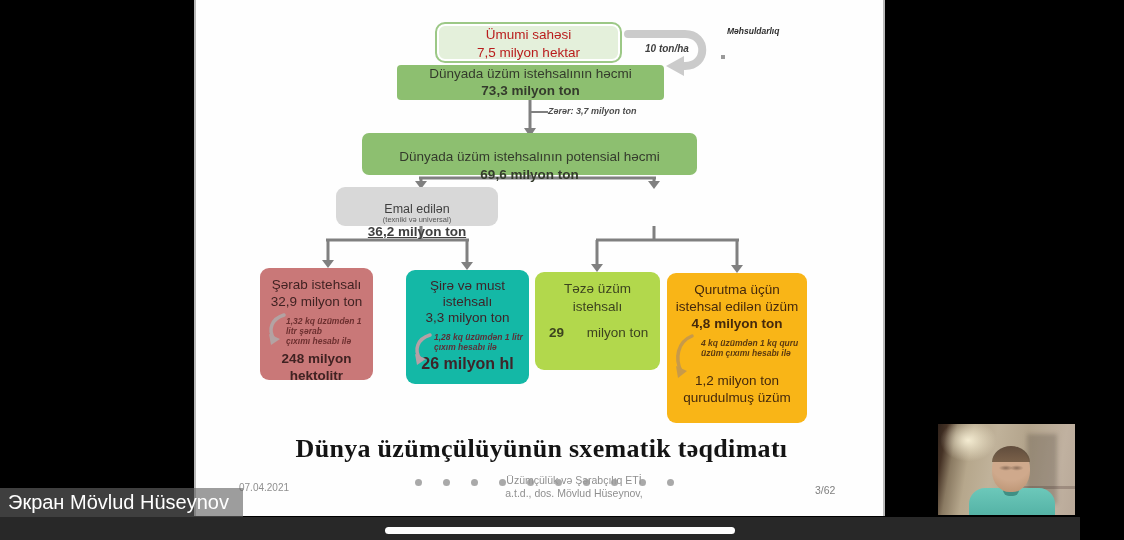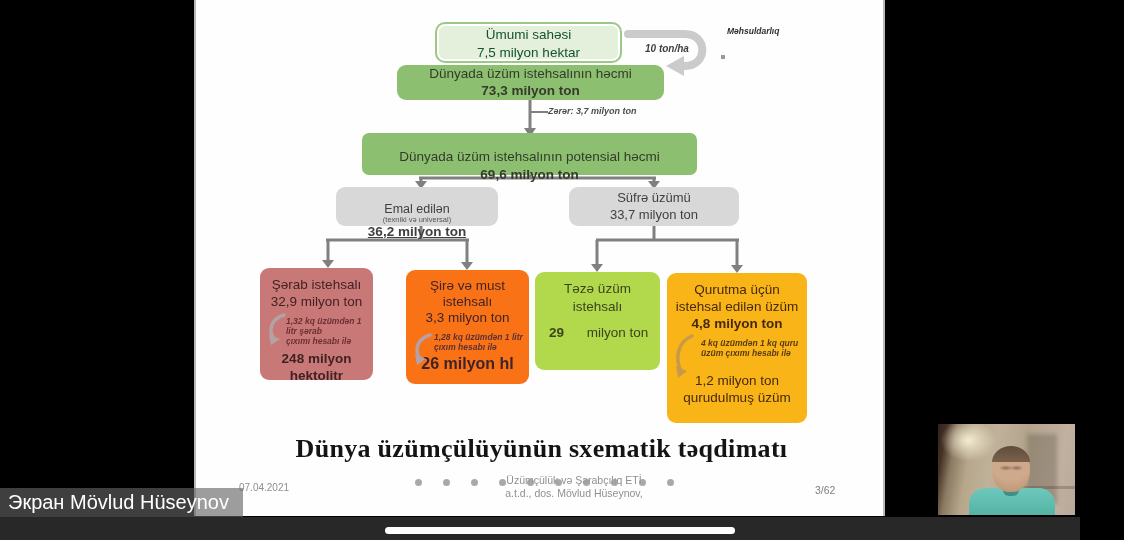--- a/index.html
+++ b/index.html
@@ -9,32 +9,32 @@
 
   
   #slide{left:194px;top:0;width:691px;height:516px;background:#fefefe;
     border-left:2px solid #b9b9b9;border-right:2px solid #b9b9b9;box-sizing:border-box;}
   #slide-inner{position:absolute;left:0;top:0;width:691px;height:516px;}
   svg.connectors{position:absolute;left:0;top:0;pointer-events:none;}
 
   .fbox{position:absolute;box-sizing:border-box;text-align:center;color:#3d3d3d;}
   .bx-total{left:239px;top:22px;width:187px;height:41px;background:#e4f0db;
     border:2px solid #9cc886;border-radius:10px;box-shadow:inset 0 0 0 2px #fff;
-    font-size:13.5px;line-height:18px;padding-top:2px;color:#14532d;}
-  .bx-green{background:#8dbf70;border-radius:9px;color:#343b2c;}
+    font-size:13.5px;line-height:18px;padding-top:2px;color:#b91c1c;}
+  .bx-green{background:#8dbf70;border-radius:4px;color:#343b2c;}
   .bx-production{left:201px;top:65px;width:267px;height:35px;font-size:13.5px;line-height:17px;}
   .bx-potential{left:166px;top:133px;width:335px;height:42px;font-size:13.5px;line-height:18px;padding-top:15px;border-radius:7px;}
   .bx-gray{background:#d8d8d8;border-radius:9px;color:#3f3f3f;}
   .bx-processed{left:140px;top:187px;width:162px;height:39px;font-size:12.5px;line-height:13px;padding-top:16px;}
   .bx-processed .tiny{font-size:7.5px;line-height:8px;color:#555;}
   .bx-processed .amt{font-size:13.5px;line-height:15px;font-weight:600;text-decoration:underline;}
   .bx-table{left:373px;top:187px;width:170px;height:39px;font-size:13px;line-height:17px;padding-top:2px;}
   .leaf{border-radius:9px;padding-top:8px;}
   .bx-wine{left:64px;top:268px;width:113px;height:112px;background:#c97878;color:#402222;font-size:13.5px;line-height:17px;}
-  .bx-juice{left:210px;top:270px;width:123px;height:114px;background:#f97316;color:#3e2429;font-size:13.5px;line-height:16px;}
+  .bx-juice{left:210px;top:270px;width:123px;height:114px;background:#14b8a6;color:#3e2429;font-size:13.5px;line-height:16px;}
   .bx-fresh{left:339px;top:272px;width:125px;height:98px;background:#b2d84c;color:#3c431f;font-size:13.5px;line-height:18px;}
   .bx-raisin{left:471px;top:273px;width:140px;height:150px;background:#f9b517;color:#45290c;font-size:13.5px;line-height:17px;}
   .note{font-size:8.5px;line-height:10px;font-style:italic;font-weight:bold;text-align:left;margin-top:6px;}
   .bx-wine .note{padding-left:26px;color:#6d3030;}
   .bx-juice .note{padding-left:28px;color:#5d3038;}
   .bx-raisin .note{padding-left:34px;color:#5c3a10;}
   .result{font-size:13.5px;font-weight:600;margin-top:4px;}
   .bx-juice .result{font-size:16px;}
   .cycle{position:absolute;left:6px;}
   .amount-row{margin-top:8px;text-align:left;padding-left:14px;}
@@ -142,24 +142,20 @@
         <div>Dünyada üzüm istehsalının potensial həcmi</div>
         <div style="font-weight:600">69,6 milyon ton</div>
       </div>
 
       <div class="fbox bx-gray bx-processed">
         <div>Emal edilən</div>
         <div class="tiny">(texniki və universal)</div>
         <div class="amt">36,2 milyon ton</div>
       </div>
 
-      <div class="fbox bx-gray bx-table">
-        <div>Süfrə üzümü</div>
-        <div>33,7 milyon ton</div>
-      </div>
 
       <div class="fbox leaf bx-wine">
         <div>Şərab istehsalı</div>
         <div>32,9 milyon ton</div>
         <svg class="cycle" style="top:44px" width="22" height="34" viewBox="0 0 22 34">
           <path d="M 18 3 C 5 7 2 18 8 27" stroke="#b3a3a3" stroke-width="3.5" fill="none" stroke-linecap="round"></path>
           <polygon points="3,22 14,27 5,33" fill="#b3a3a3"></polygon>
         </svg>
         <div class="note">
           <div>1,32 kq üzümdən 1 litr şərab</div>

